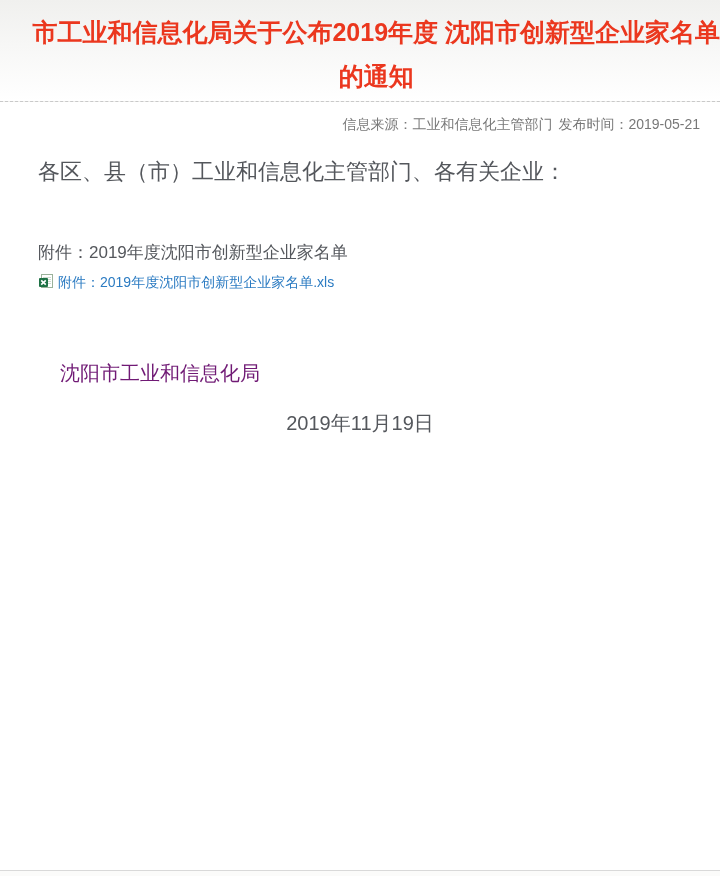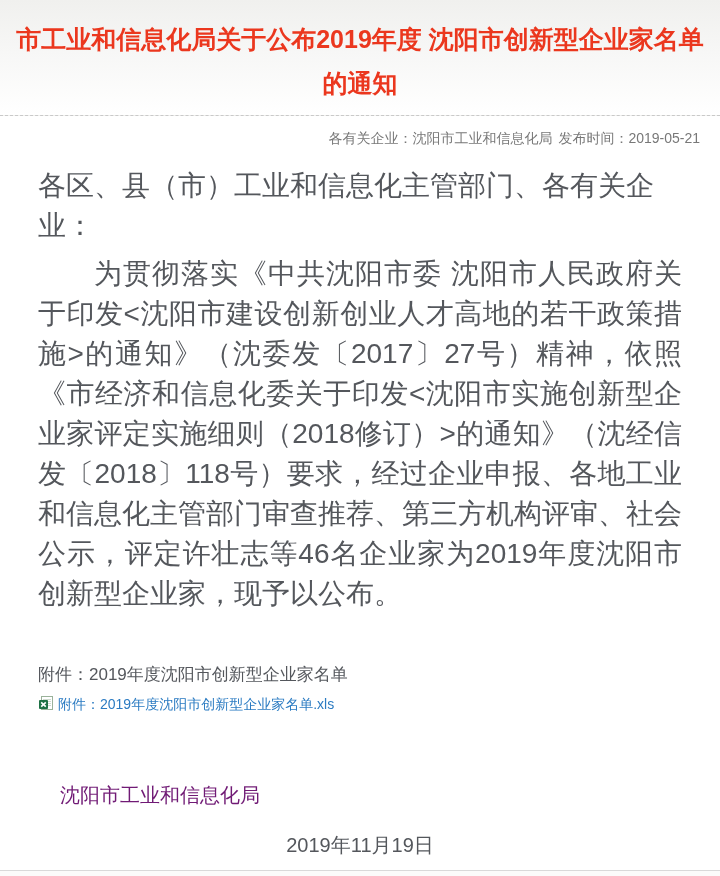--- a/index.html
+++ b/index.html
@@ -10,27 +10,27 @@
   }
   .page {
     position: relative;
     width: 720px;
     height: 876px;
     background: #ffffff;
     overflow: hidden;
   }
   
   .banner {
-    height: 116px;
+    height: 102px;
     background: linear-gradient(180deg, #f0f0ee 0%, #f7f7f6 45%, #ffffff 100%);
     border-bottom: 1px dashed #c9c9c9;
     display: flex;
     flex-direction: column;
     justify-content: center;
-    align-items: center;
+    align-items: flex-end;
     padding-top: 6px;
   }
   .banner h1 {
     text-align: center;
     font-size: 25px;
     font-weight: bold;
     line-height: 44px;
     color: #eb371e;
   }
   .banner h1 span { display: block; }
@@ -52,21 +52,21 @@
     font-size: 24px;
     font-weight: bold;
     line-height: 37px;
     color: #3a4150;
   }
   .doc-title span { display: block; }
   
   .body-block {
     margin-top: 18px;
     padding: 0 38px;
-    font-size: 28px;
+    font-size: 22px;
     line-height: 40px;
     color: #54575c;
   }
   .body-block .salutation { margin: 0; }
   .body-block .para {
     margin-top: 8px;
     text-indent: 2em;
     text-align: justify;
   }
   
@@ -121,27 +121,26 @@
 <div class="page">
 
   <div class="banner">
     <h1>
       <span>市工业和信息化局关于公布2019年度 沈阳市创新型企业家名单</span>
       <span>的通知</span>
     </h1>
   </div>
 
   <div class="meta">
-    <span>各有关企业：沈阳市工业和信息化局</span><span class="sep"></span><span>发布时间：2019-05-21</span>
+    <span>信息来源：工业和信息化主管部门</span><span class="sep"></span><span>发布时间：2019-05-21</span>
   </div>
 
 
   <div class="body-block">
     <p class="salutation">各区、县（市）工业和信息化主管部门、各有关企业：</p>
-    <p class="para">为贯彻落实《中共沈阳市委 沈阳市人民政府关于印发&lt;沈阳市建设创新创业人才高地的若干政策措施&gt;的通知》（沈委发〔2017〕27号）精神，依照《市经济和信息化委关于印发&lt;沈阳市实施创新型企业家评定实施细则（2018修订）&gt;的通知》（沈经信发〔2018〕118号）要求，经过企业申报、各地工业和信息化主管部门审查推荐、第三方机构评审、社会公示，评定许壮志等46名企业家为2019年度沈阳市创新型企业家，现予以公布。</p>
   </div>
 
   <div class="attachment-heading">附件：2019年度沈阳市创新型企业家名单</div>
 
   <div class="attachment-link-row">
     <span class="xls-icon">
       <svg width="16" height="16" viewBox="0 0 16 16" aria-hidden="true">
         <rect x="3.5" y="1.5" width="11" height="13" fill="#ffffff" stroke="#9ab29a"></rect>
         <path d="M5 4.5h8 M5 6.5h8 M5 8.5h8 M5 10.5h8" stroke="#cfdccf" stroke-width="1" fill="none"></path>
         <rect x="1" y="5" width="9" height="9" rx="1" fill="#1e7145"></rect>

